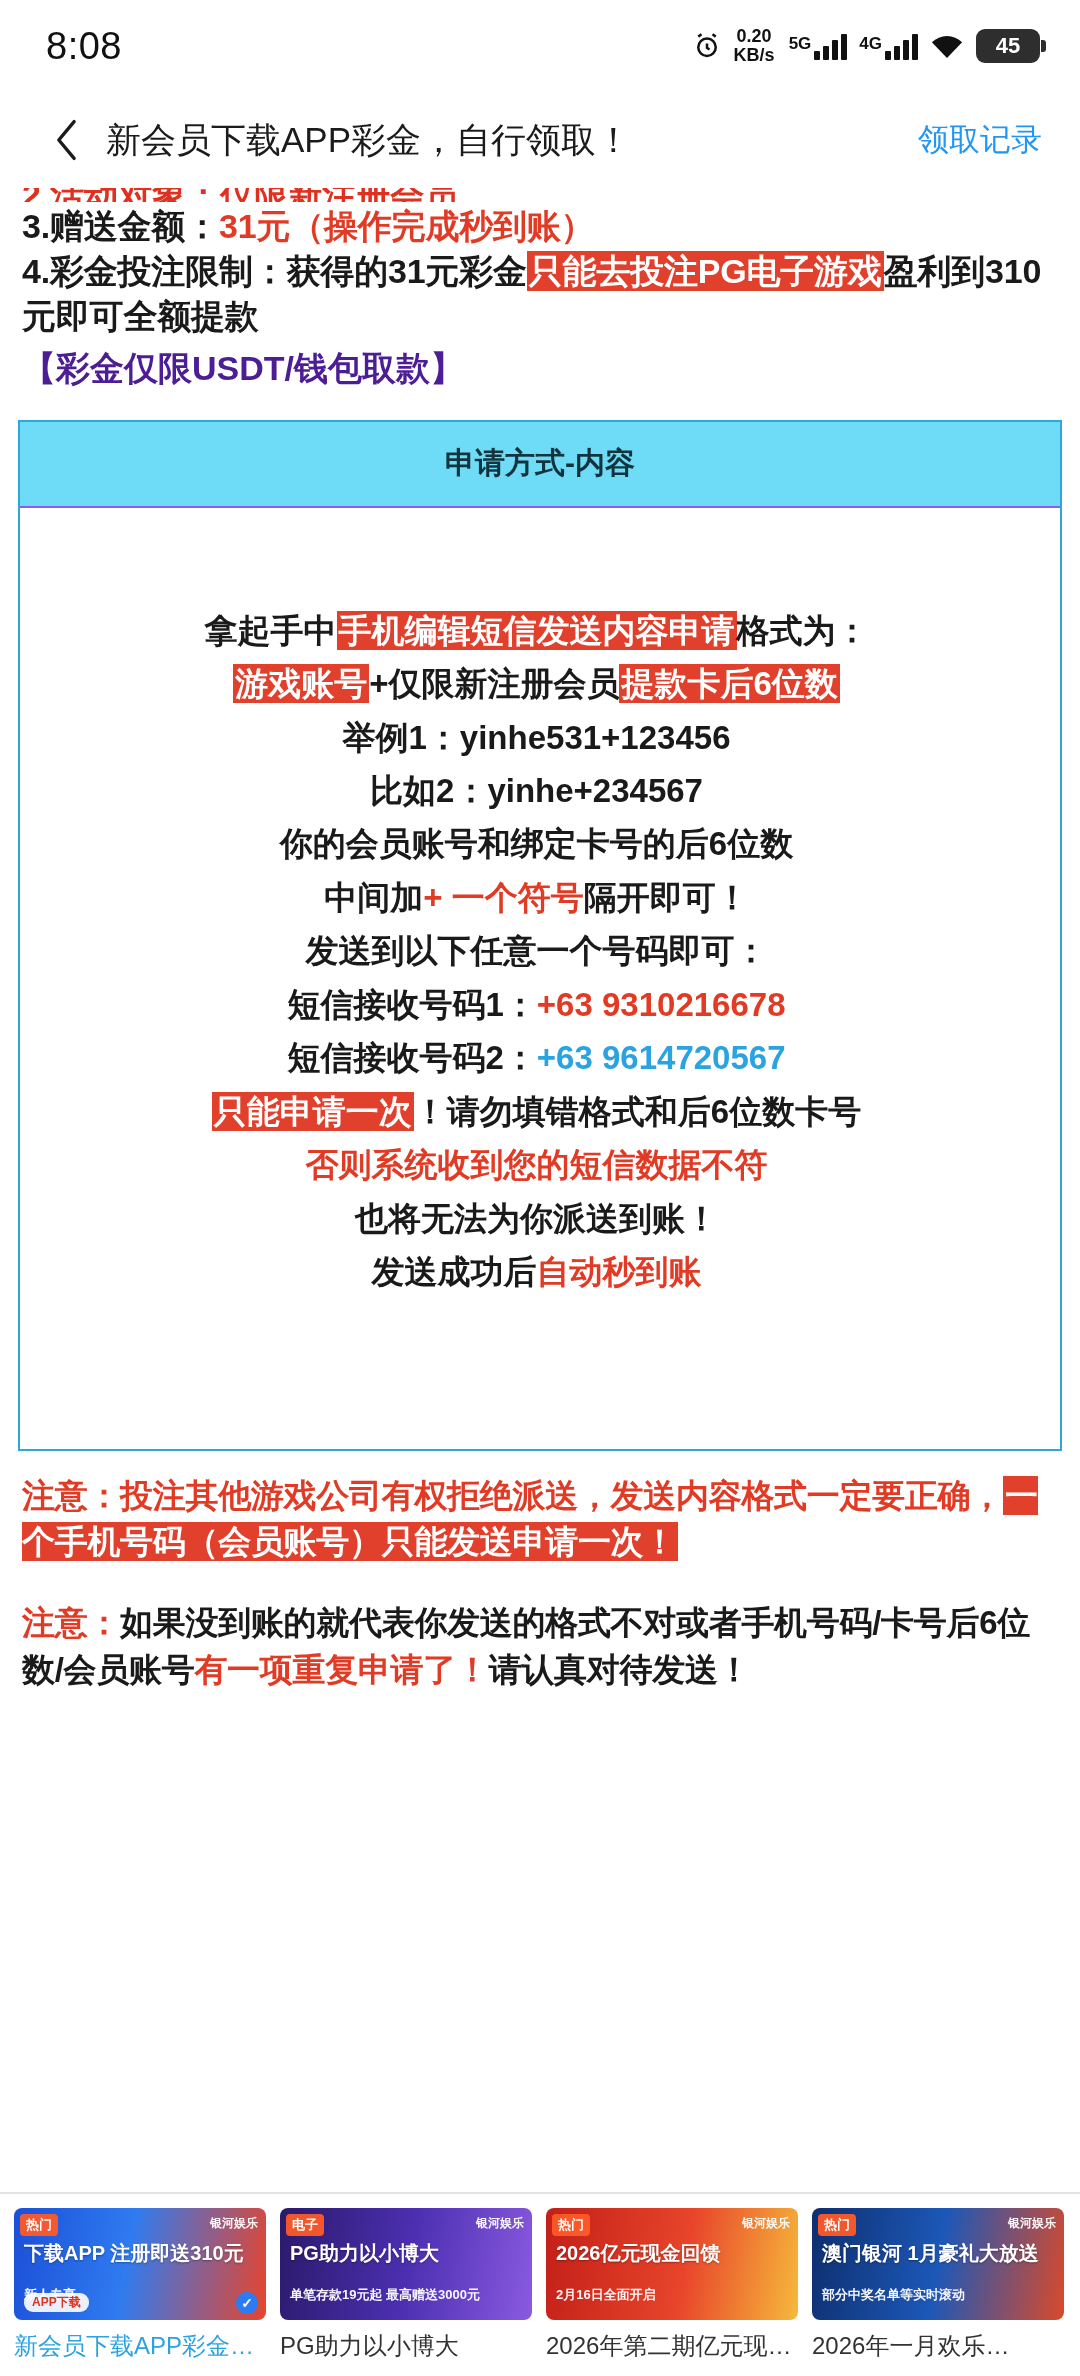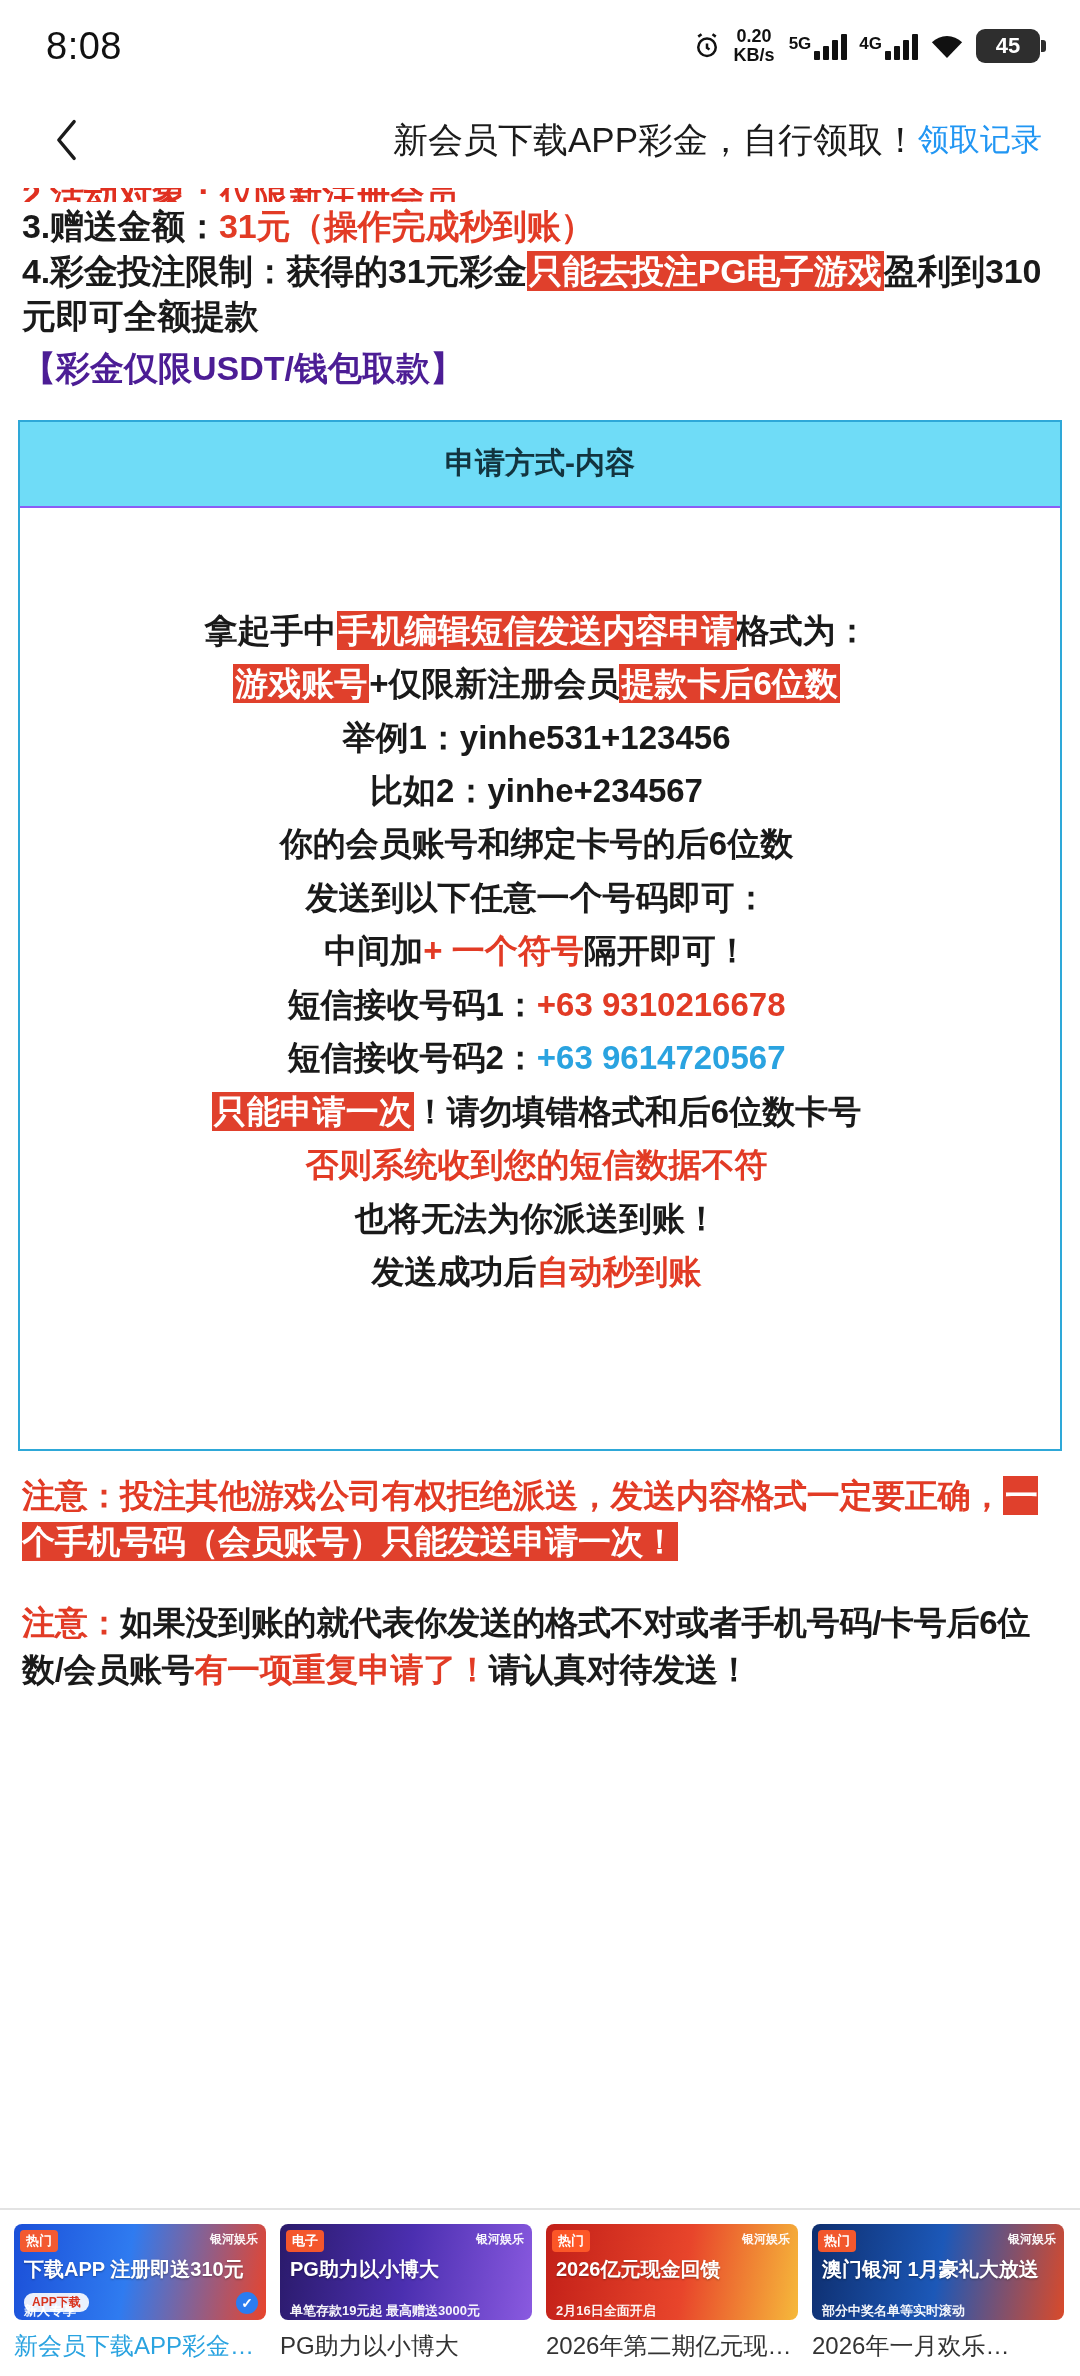--- a/index.html
+++ b/index.html
@@ -78,21 +78,21 @@
     padding: 0 30px 0 40px;
     position: relative;
   }
   .nav-back {
     width: 56px; height: 56px;
     display: flex; align-items: center; justify-content: center;
     cursor: pointer;
   }
   .nav-title {
     flex: 1;
-    text-align: right;
+    text-align: left;
     font-size: 35px;
     color: #1b1b1b;
     font-weight: 400;
     padding-left: 10px;
   }
   .nav-action {
     font-size: 31px;
     color: #2196f3;
     white-space: nowrap;
     padding-right: 8px;
@@ -184,21 +184,21 @@
     display: flex;
     gap: 14px;
     padding: 0 14px;
   }
   .rec {
     width: 252px;
     flex: 0 0 252px;
   }
   .rec-thumb {
     width: 100%;
-    height: 96px;
+    height: 112px;
     border-radius: 8px;
     position: relative;
     overflow: hidden;
     color: #fff;
     font-size: 15px;
     font-weight: 700;
   }
   .rec1 { background: linear-gradient(100deg,#1b4fd8 0%,#2f7bf0 45%,#e8442c 100%); }
   .rec2 { background: linear-gradient(100deg,#2a1a6a 0%,#4b2fb0 50%,#8a5ae0 100%); }
   .rec3 { background: linear-gradient(100deg,#c21f18 0%,#e8452b 55%,#f6b93b 100%); }
@@ -323,24 +323,24 @@
     <div class="card-body">
       <div class="ln">
         <span>拿起手中</span><span class="hl">手机编辑短信发送内容申请</span><span>格式为：</span>
       </div>
       <div class="ln">
         <span class="hl">游戏账号</span><span>+仅限新注册会员</span><span class="hl">提款卡后6位数</span>
       </div>
       <div class="ln">举例1：yinhe531+123456</div>
       <div class="ln">比如2：yinhe+234567</div>
       <div class="ln">你的会员账号和绑定卡号的后6位数</div>
+      <div class="ln">
+        <span>中间加</span><span class="red-plain">+ 一个符号</span><span>隔开即可！</span>
+      </div>
       <div class="ln">发送到以下任意一个号码即可：</div>
-      <div class="ln">
-        <span>中间加</span><span class="red-plain">+ 一个符号</span><span>隔开即可！</span>
-      </div>
       <div class="ln">
         <span>短信接收号码1：</span><span class="red-plain">+63 9310216678</span>
       </div>
       <div class="ln">
         <span>短信接收号码2：</span><span class="mono-blue">+63 9614720567</span>
       </div>
       <div class="ln">
         <span class="hl">只能申请一次</span><span>！请勿填错格式和后6位数卡号</span>
       </div>
       <div class="ln red-plain">否则系统收到您的短信数据不符</div>

